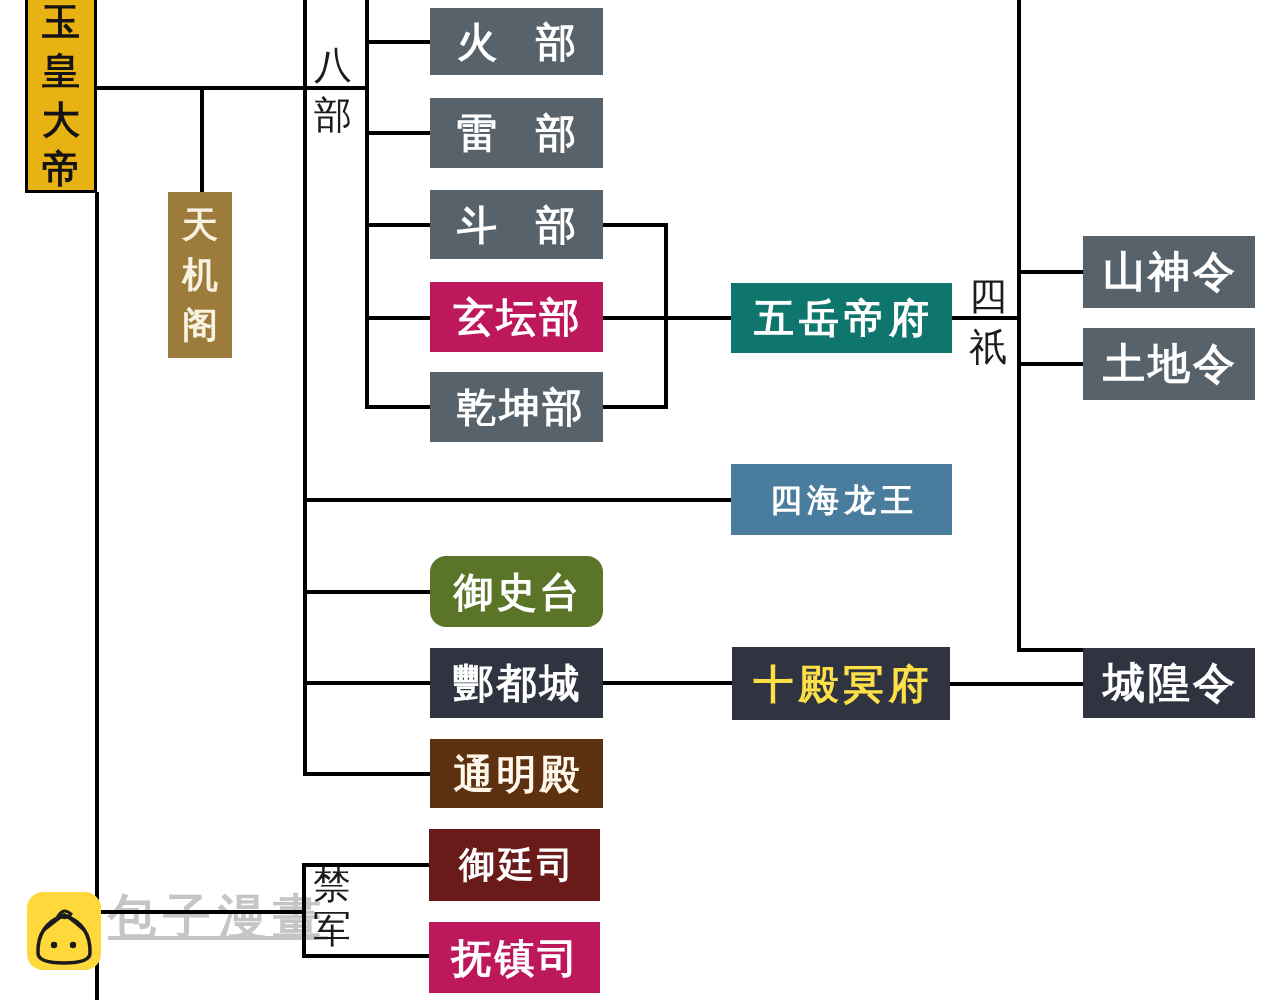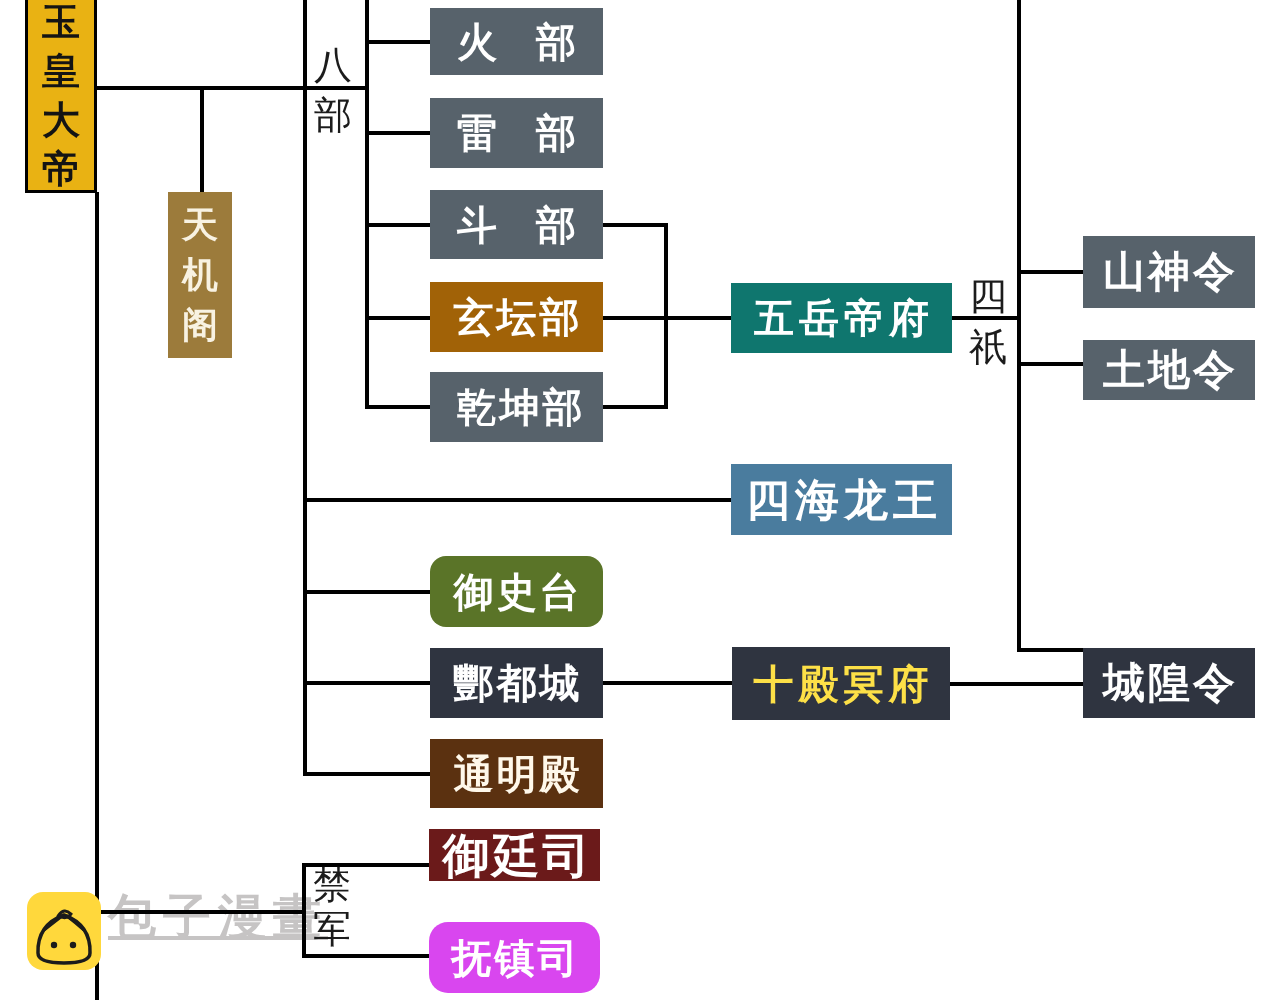--- a/index.html
+++ b/index.html
@@ -79,33 +79,33 @@
       <span>部</span>
     </div>
     <div class="node spaced" style="left: 430px; top: 98px; width: 173px; height: 70px; background: rgb(87, 98, 107); color: rgb(255, 255, 255); font-size: 40px;">
       <span>雷</span>
       <span>部</span>
     </div>
     <div class="node spaced" style="left: 430px; top: 190px; width: 173px; height: 69px; background: rgb(87, 98, 107); color: rgb(255, 255, 255); font-size: 40px;">
       <span>斗</span>
       <span>部</span>
     </div>
-    <div class="node" style="left: 430px; top: 282px; width: 173px; height: 70px; background: #a16207; color: rgb(255, 255, 255); font-size: 40px; letter-spacing: 3px; padding-left: 3px;">玄坛部</div>
+    <div class="node" style="left: 430px; top: 282px; width: 173px; height: 70px; background: #be185d; color: rgb(255, 255, 255); font-size: 40px; letter-spacing: 3px; padding-left: 3px;">玄坛部</div>
     <div class="node" style="left: 430px; top: 372px; width: 173px; height: 70px; background: rgb(87, 98, 107); color: rgb(255, 255, 255); font-size: 40px; letter-spacing: 3px; padding-left: 9px;">乾坤部</div>
     <div class="node" style="left: 731px; top: 283px; width: 221px; height: 70px; background: #0f766e; color: rgb(255, 255, 255); font-size: 40px; letter-spacing: 5px; padding-left: 5px;">五岳帝府</div>
     <div class="node" style="left: 1083px; top: 236px; width: 172px; height: 72px; background: rgb(87, 98, 107); color: rgb(255, 255, 255); font-size: 42px; letter-spacing: 3px; padding-left: 3px;">山神令</div>
-    <div class="node" style="left: 1083px; top: 340px; width: 172px; height: 60px; background: rgb(87, 98, 107); color: rgb(255, 255, 255); font-size: 42px; letter-spacing: 3px; padding-left: 3px;">土地令</div>
-    <div class="node" style="left: 731px; top: 464px; width: 221px; height: 71px; background: rgb(74, 124, 158); color: rgb(255, 255, 255); font-size: 44px; letter-spacing: 5px; padding-left: 5px;">四海龙王</div>
+    <div class="node" style="left: 1083px; top: 328px; width: 172px; height: 72px; background: rgb(87, 98, 107); color: rgb(255, 255, 255); font-size: 42px; letter-spacing: 3px; padding-left: 3px;">土地令</div>
+    <div class="node" style="left: 731px; top: 464px; width: 221px; height: 71px; background: rgb(74, 124, 158); color: rgb(255, 255, 255); font-size: 32px; letter-spacing: 5px; padding-left: 5px;">四海龙王</div>
     <div class="node" style="left: 430px; top: 556px; width: 173px; height: 71px; background: rgb(90, 116, 40); color: rgb(255, 255, 255); font-size: 40px; letter-spacing: 3px; padding-left: 3px; border-radius: 16px;">御史台</div>
     <div class="node" style="left: 430px; top: 648px; width: 173px; height: 70px; background: rgb(47, 52, 64); color: rgb(255, 255, 255); font-size: 40px; letter-spacing: 3px; padding-left: 3px;">酆都城</div>
     <div class="node" style="left: 732px; top: 647px; width: 218px; height: 73px; background: rgb(47, 52, 64); color: #fde047; font-size: 40px; letter-spacing: 5px; padding-left: 5px;">十殿冥府</div>
     <div class="node" style="left: 1083px; top: 648px; width: 172px; height: 70px; background: rgb(47, 52, 64); color: rgb(255, 255, 255); font-size: 42px; letter-spacing: 3px; padding-left: 3px;">城隍令</div>
     <div class="node" style="left: 430px; top: 739px; width: 173px; height: 69px; background: rgb(91, 49, 16); color: rgb(255, 248, 234); font-size: 40px; letter-spacing: 3px; padding-left: 3px;">通明殿</div>
-    <div class="node" style="left: 429px; top: 829px; width: 171px; height: 52px; background: rgb(107, 26, 26); color: rgb(255, 255, 255); font-size: 47px; letter-spacing: 3px; padding-left: 6px;">御廷司</div>
-    <div class="node" style="left: 429px; top: 922px; width: 171px; height: 71px; background: #d946ef; color: rgb(255, 255, 255); font-size: 40px; letter-spacing: 3px; padding-left: 3px; border-radius: 19px;">抚镇司</div>
+    <div class="node" style="left: 429px; top: 829px; width: 171px; height: 72px; background: rgb(107, 26, 26); color: rgb(255, 255, 255); font-size: 36px; letter-spacing: 3px; padding-left: 6px;">御廷司</div>
+    <div class="node" style="left: 429px; top: 922px; width: 171px; height: 71px; background: #be185d; color: rgb(255, 255, 255); font-size: 40px; letter-spacing: 3px; padding-left: 3px;">抚镇司</div>
     <div class="branch-label" style="left: 309px; top: 46px; width: 48px; font-size: 38px; row-gap: 12px; color: rgb(28, 28, 28);">
       <span>八</span>
       <span>部</span>
     </div>
     <div class="branch-label" style="left: 962px; top: 277px; width: 52px; font-size: 38px; row-gap: 13px; color: rgb(28, 28, 28);">
       <span>四</span>
       <span>祇</span>
     </div>
     <div class="branch-label" style="left: 308px; top: 866px; width: 48px; font-size: 38px; row-gap: 6px; color: rgb(28, 28, 28);">
       <span>禁</span>

